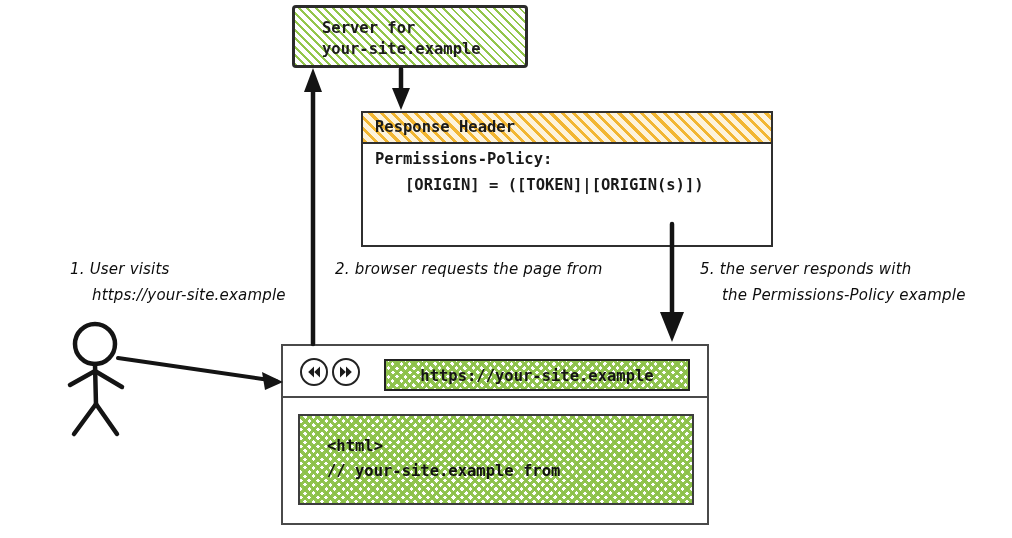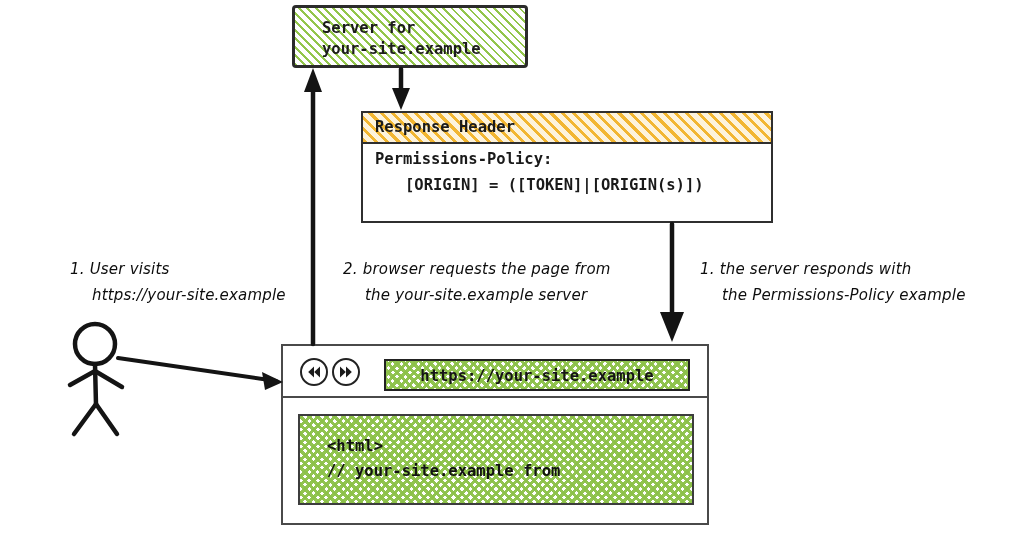--- a/index.html
+++ b/index.html
@@ -63,21 +63,21 @@
     color: #1c1c1c;
     line-height: 21px;
     letter-spacing: 0px;
     white-space: pre;
   }
 
   
   #response-header-box {
     position: absolute;
     left: 361px; top: 111px;
-    width: 412px; height: 112px;
+    width: 412px; height: 136px;
     border: 2.5px solid #2f2f2f;
     box-sizing: border-box;
     background: #ffffff;
   }
   #rh-title-bar {
     position: absolute;
     left: 0; top: 0;
     width: 100%;
     height: 31px;
     border-bottom: 2.5px solid #2f2f2f;
@@ -178,21 +178,21 @@
     position: absolute;
     font-family: "DejaVu Sans", sans-serif;
     font-size: 15px;
     color: #0d0d0d;
     line-height: 26px;
     white-space: pre;
     font-style: italic;
     letter-spacing: 0.2px;
   }
   #annotation-1 { left: 70px;  top: 256px; }
-  #annotation-2 { left: 343px; top: 256px; }
+  #annotation-2 { left: 335px; top: 256px; }
   #annotation-3 { left: 700px; top: 256px; }
   .annotation .l2 { display: block; padding-left: 22px; }
 
   
   #vector-overlay {
     position: absolute;
     left: 0; top: 0;
     width: 1012px; height: 538px;
     pointer-events: none;
   }
@@ -239,23 +239,23 @@
     </div>
 
     <div id="page-content" class="hatch-green-cross">
       <div class="code"><span>&lt;html&gt;</span>
 <span>// your-site.example from</span></div>
     </div>
   </div>
 
   <div id="annotation-1" class="annotation"><span>1. User visits</span><span class="l2">https://your-site.example</span></div>
 
-  <div id="annotation-2" class="annotation"><span>2. browser requests the page from</span><span class="l2">the your-site.example server</span></div>
-
-  <div id="annotation-3" class="annotation"><span>1. the server responds with</span><span class="l2">the Permissions-Policy example</span></div>
+  <div id="annotation-2" class="annotation"><span>2. browser requests the page from</span></div>
+
+  <div id="annotation-3" class="annotation"><span>5. the server responds with</span><span class="l2">the Permissions-Policy example</span></div>
 
   <svg id="vector-overlay" viewBox="0 0 1012 538">
 
     <g stroke="#141414" fill="none" stroke-width="4.5" stroke-linecap="round" stroke-linejoin="round">
       <circle cx="95" cy="344" r="20" stroke-width="4.5"></circle>
       <line x1="95" y1="364" x2="96" y2="405"></line>
       <path d="M 70 385 L 95 371 L 122 387"></path>
       <path d="M 74 434 L 96 404 L 117 434"></path>
     </g>
 

